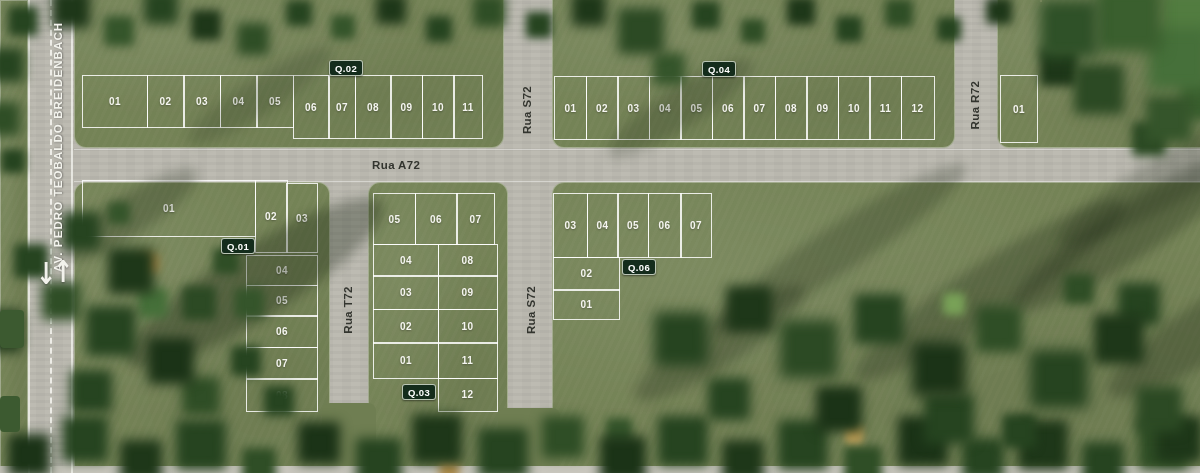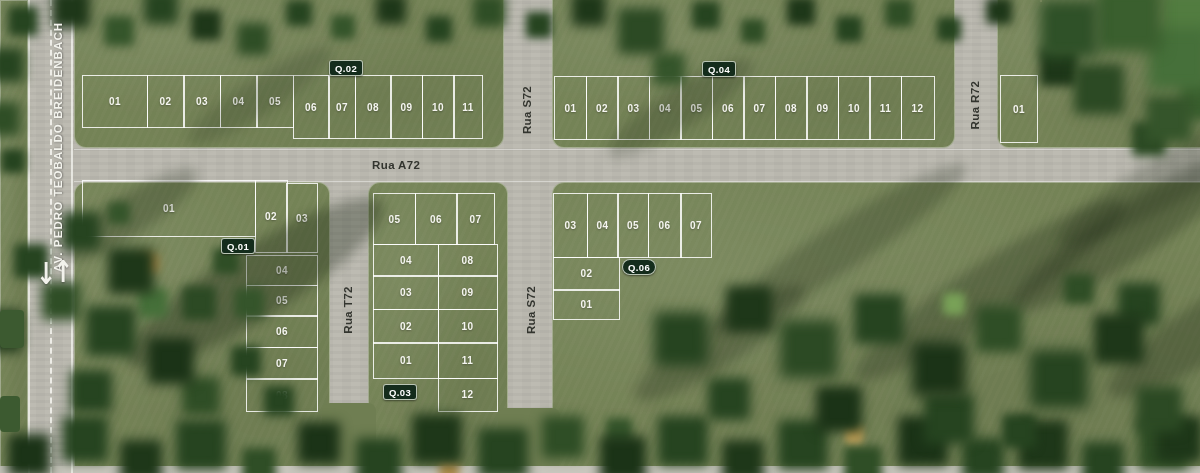--- a/index.html
+++ b/index.html
@@ -151,34 +151,34 @@
     <div class="lot" style="width:66px;height:35px;">02</div>
     <div class="lot" style="width:66px;height:37px;">01</div>
   </div>
   <div class="stack" style="left:437.5px;top:243.5px;">
     <div class="lot" style="width:60px;height:33px;">08</div>
     <div class="lot" style="width:60px;height:35px;">09</div>
     <div class="lot" style="width:60px;height:35px;">10</div>
     <div class="lot" style="width:60px;height:37px;">11</div>
     <div class="lot" style="width:60px;height:34px;">12</div>
   </div>
-  <div class="badge" style="left:383px;top:384px;">Q.03</div>
+  <div class="badge" style="left:402px;top:384px;">Q.03</div>
 
   <div class="row" style="left:553px;top:193px;">
     <div class="lot" style="width:35px;height:65px;">03</div>
     <div class="lot" style="width:32px;height:65px;">04</div>
     <div class="lot" style="width:32px;height:65px;">05</div>
     <div class="lot" style="width:34px;height:65px;">06</div>
     <div class="lot" style="width:32px;height:65px;">07</div>
   </div>
   <div class="stack" style="left:553px;top:256.5px;">
     <div class="lot" style="width:67px;height:34px;">02</div>
     <div class="lot" style="width:67px;height:31px;">01</div>
   </div>
-  <div class="badge" style="left:622px;top:259px;border-radius:8px;">Q.06</div>
+  <div class="badge" style="left:622px;top:259px;">Q.06</div>
 
   <div class="shade" style="left:105px;top:248px;width:300px;height:70px;transform:rotate(-32deg);opacity:.95;"></div>
   <div class="shade" style="left:690px;top:225px;width:300px;height:46px;transform:rotate(-33deg);opacity:.7;"></div>
   <div class="shade" style="left:830px;top:262px;width:320px;height:56px;transform:rotate(-33deg);opacity:.8;"></div>
   <div class="shade" style="left:990px;top:205px;width:280px;height:54px;transform:rotate(-33deg);opacity:.85;"></div>
   <div class="shade" style="left:1090px;top:300px;width:240px;height:56px;transform:rotate(-33deg);opacity:.8;"></div>
   <div class="shade" style="left:620px;top:320px;width:200px;height:46px;transform:rotate(-33deg);opacity:.75;"></div>
   <div class="shade" style="left:1040px;top:148px;width:280px;height:50px;transform:rotate(-30deg);opacity:.7;"></div>
   <div class="shade" style="left:175px;top:78px;width:170px;height:36px;transform:rotate(-33deg);opacity:.5;"></div>
   <div class="shade" style="left:595px;top:88px;width:170px;height:40px;transform:rotate(-33deg);opacity:.6;"></div>

